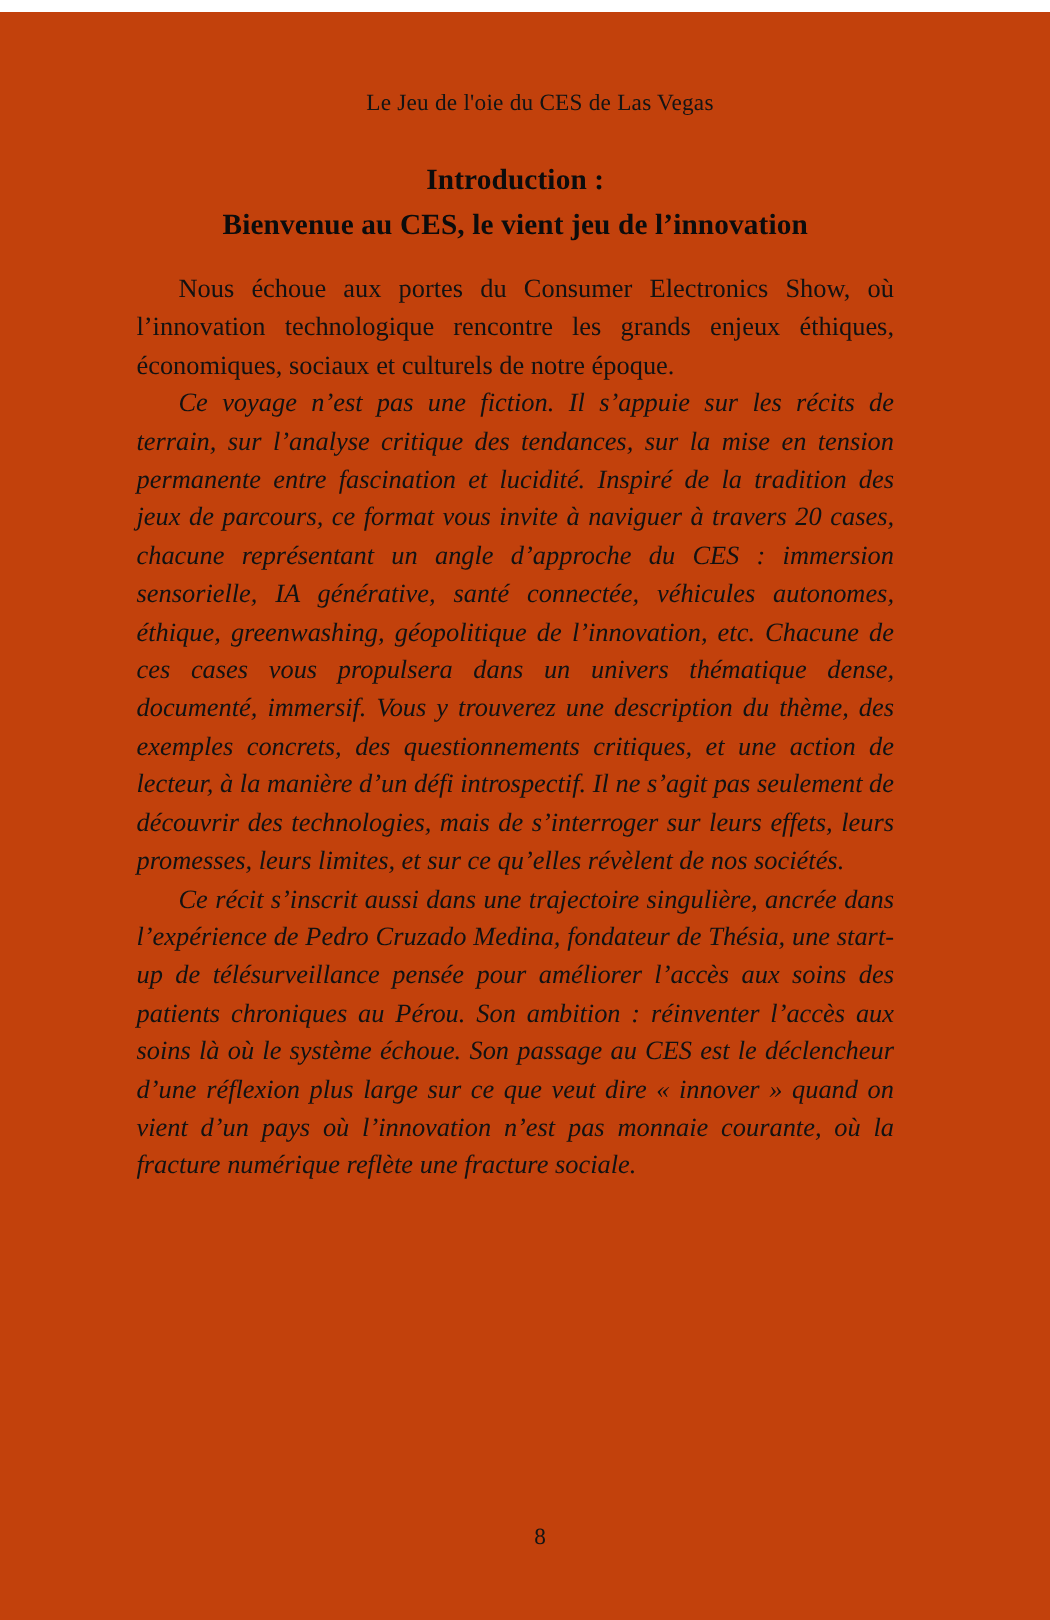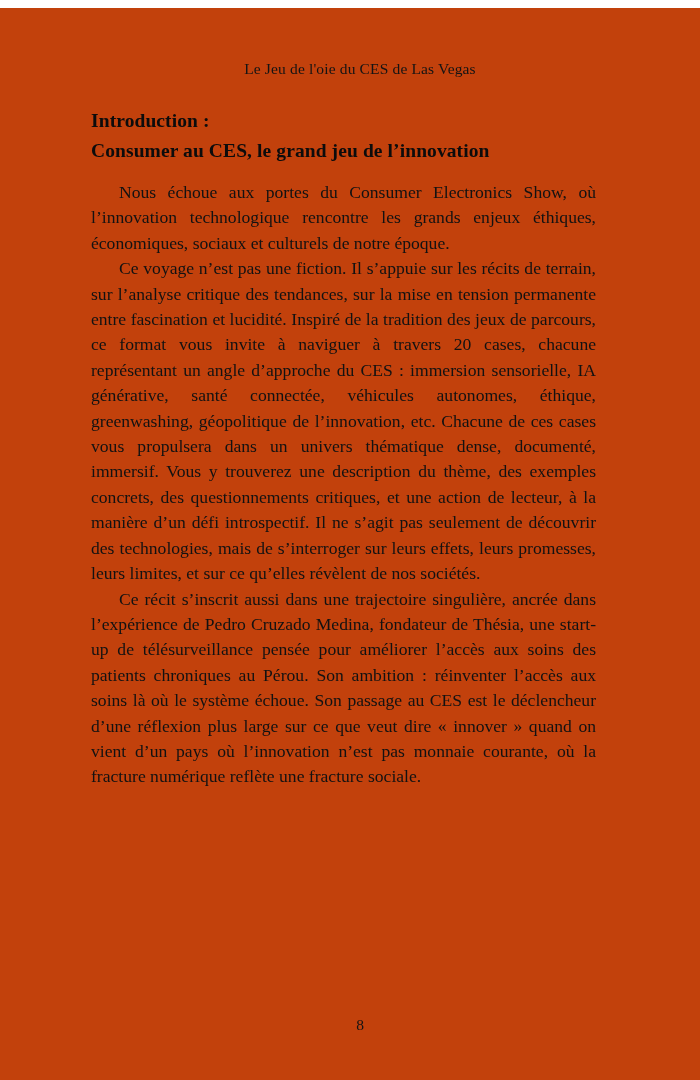--- a/index.html
+++ b/index.html
@@ -45,34 +45,36 @@
   .chapter-title {
     margin: 0 0 14px 0;
     font-size: 19.5px;
     font-weight: bold;
     line-height: 30px;
     letter-spacing: 0.1px;
     color: #0c0c0c;
   }
   .chapter-title .title-line {
     display: block;
+    text-align: center;
   }
 
   .body-par {
     margin: 0;
     font-size: 17.6px;
     line-height: 25.4px;
     text-align: justify;
     text-justify: inter-word;
     text-indent: 28px;
     color: #121212;
     hyphens: none;
   }
   .body-par + .body-par {
     margin-top: 0;
+    font-style: italic;
   }
 
   
   .folio {
     position: absolute;
     left: 0;
     right: 0;
     top: 1008px;
     text-align: center;
     font-size: 15.5px;
@@ -83,21 +85,21 @@
 <body>
 
 <div class="page">
 
   <div class="running-head">Le Jeu de l'oie du CES de Las Vegas</div>
 
   <div class="text-block">
 
     <h1 class="chapter-title">
       <span class="title-line">Introduction :</span>
-      <span class="title-line">Consumer au CES, le grand jeu de l’innovation</span>
+      <span class="title-line">Bienvenue au CES, le vient jeu de l’innovation</span>
     </h1>
 
     <p class="body-par">Nous échoue aux portes du Consumer Electronics Show, où l’innovation technologique rencontre les grands enjeux éthiques, économiques, sociaux et culturels de notre époque.</p>
 
     <p class="body-par">Ce voyage n’est pas une fiction. Il s’appuie sur les récits de terrain, sur l’analyse critique des tendances, sur la mise en tension permanente entre fascination et lucidité. Inspiré de la tradition des jeux de parcours, ce format vous invite à naviguer à travers 20 cases, chacune représentant un angle d’approche du CES : immersion sensorielle, IA générative, santé connectée, véhicules autonomes, éthique, greenwashing, géopolitique de l’innovation, etc. Chacune de ces cases vous propulsera dans un univers thématique dense, documenté, immersif. Vous y trouverez une description du thème, des exemples concrets, des questionnements critiques, et une action de lecteur, à la manière d’un défi introspectif. Il ne s’agit pas seulement de découvrir des technologies, mais de s’interroger sur leurs effets, leurs promesses, leurs limites, et sur ce qu’elles révèlent de nos sociétés.</p>
 
     <p class="body-par">Ce récit s’inscrit aussi dans une trajectoire singulière, ancrée dans l’expérience de Pedro Cruzado Medina, fondateur de Thésia, une start-up de télésurveillance pensée pour améliorer l’accès aux soins des patients chroniques au Pérou. Son ambition : réinventer l’accès aux soins là où le système échoue. Son passage au CES est le déclencheur d’une réflexion plus large sur ce que veut dire « innover » quand on vient d’un pays où l’innovation n’est pas monnaie courante, où la fracture numérique reflète une fracture sociale.</p>
 
 
   </div>

